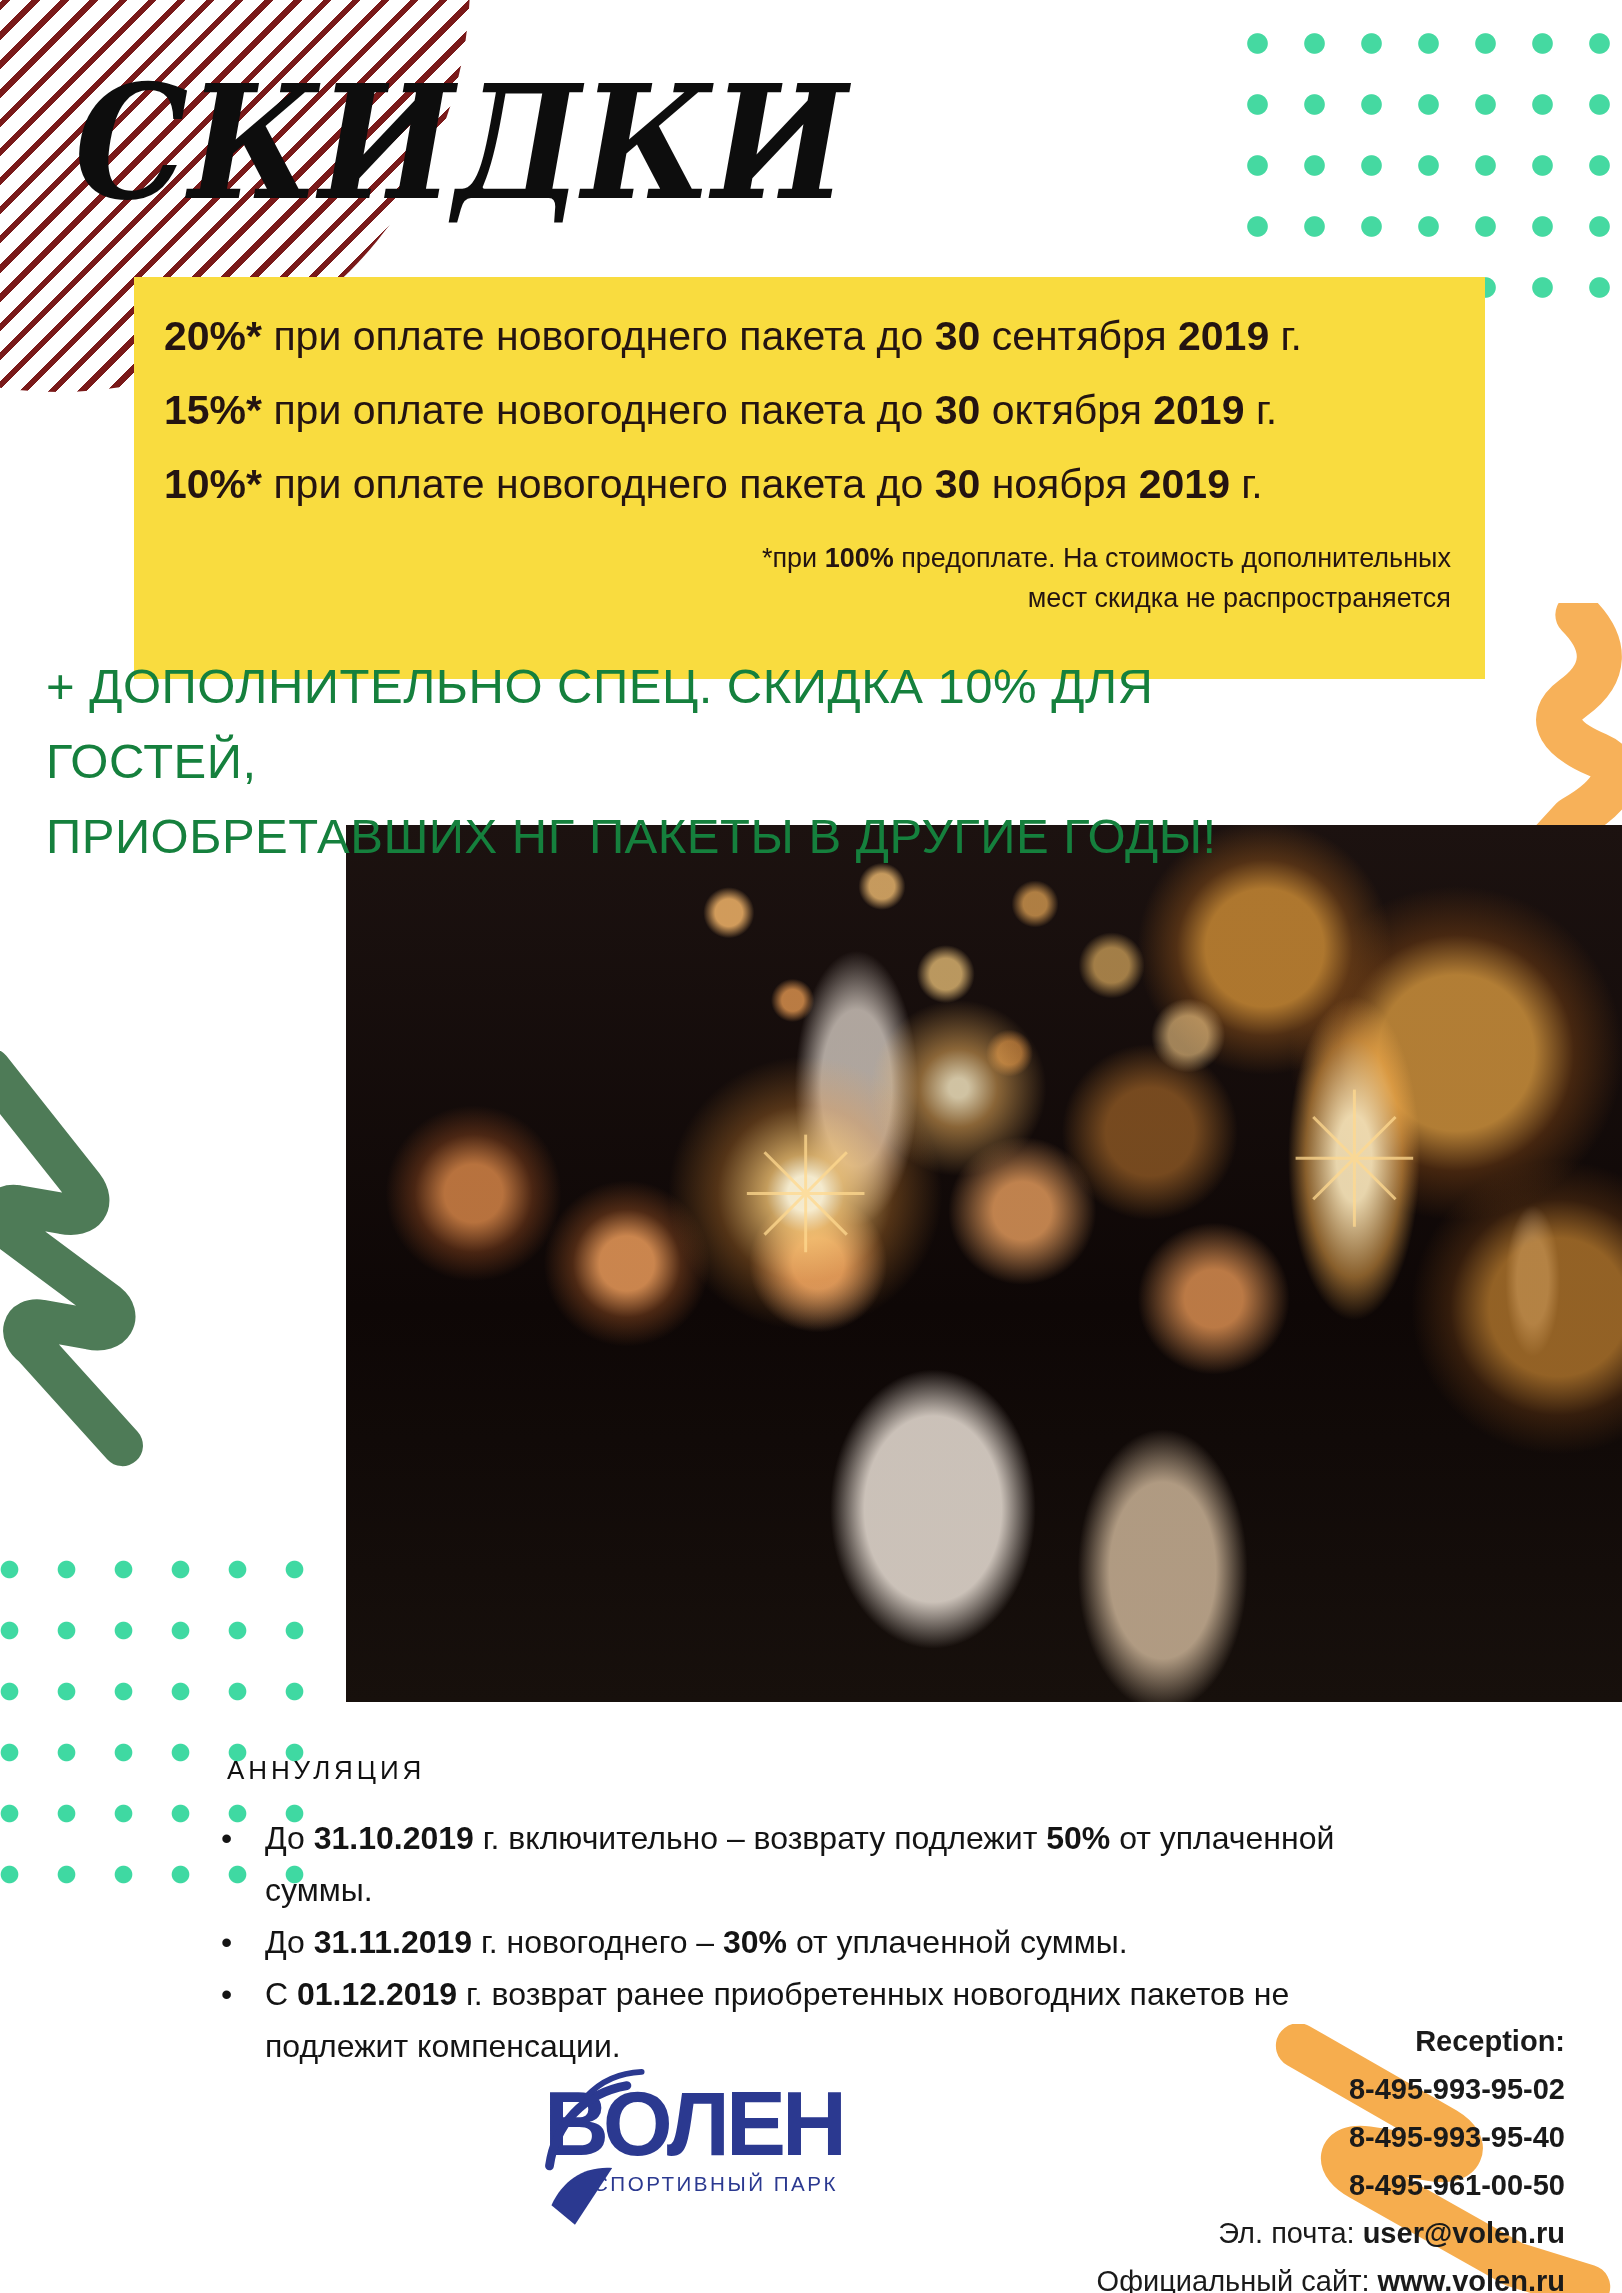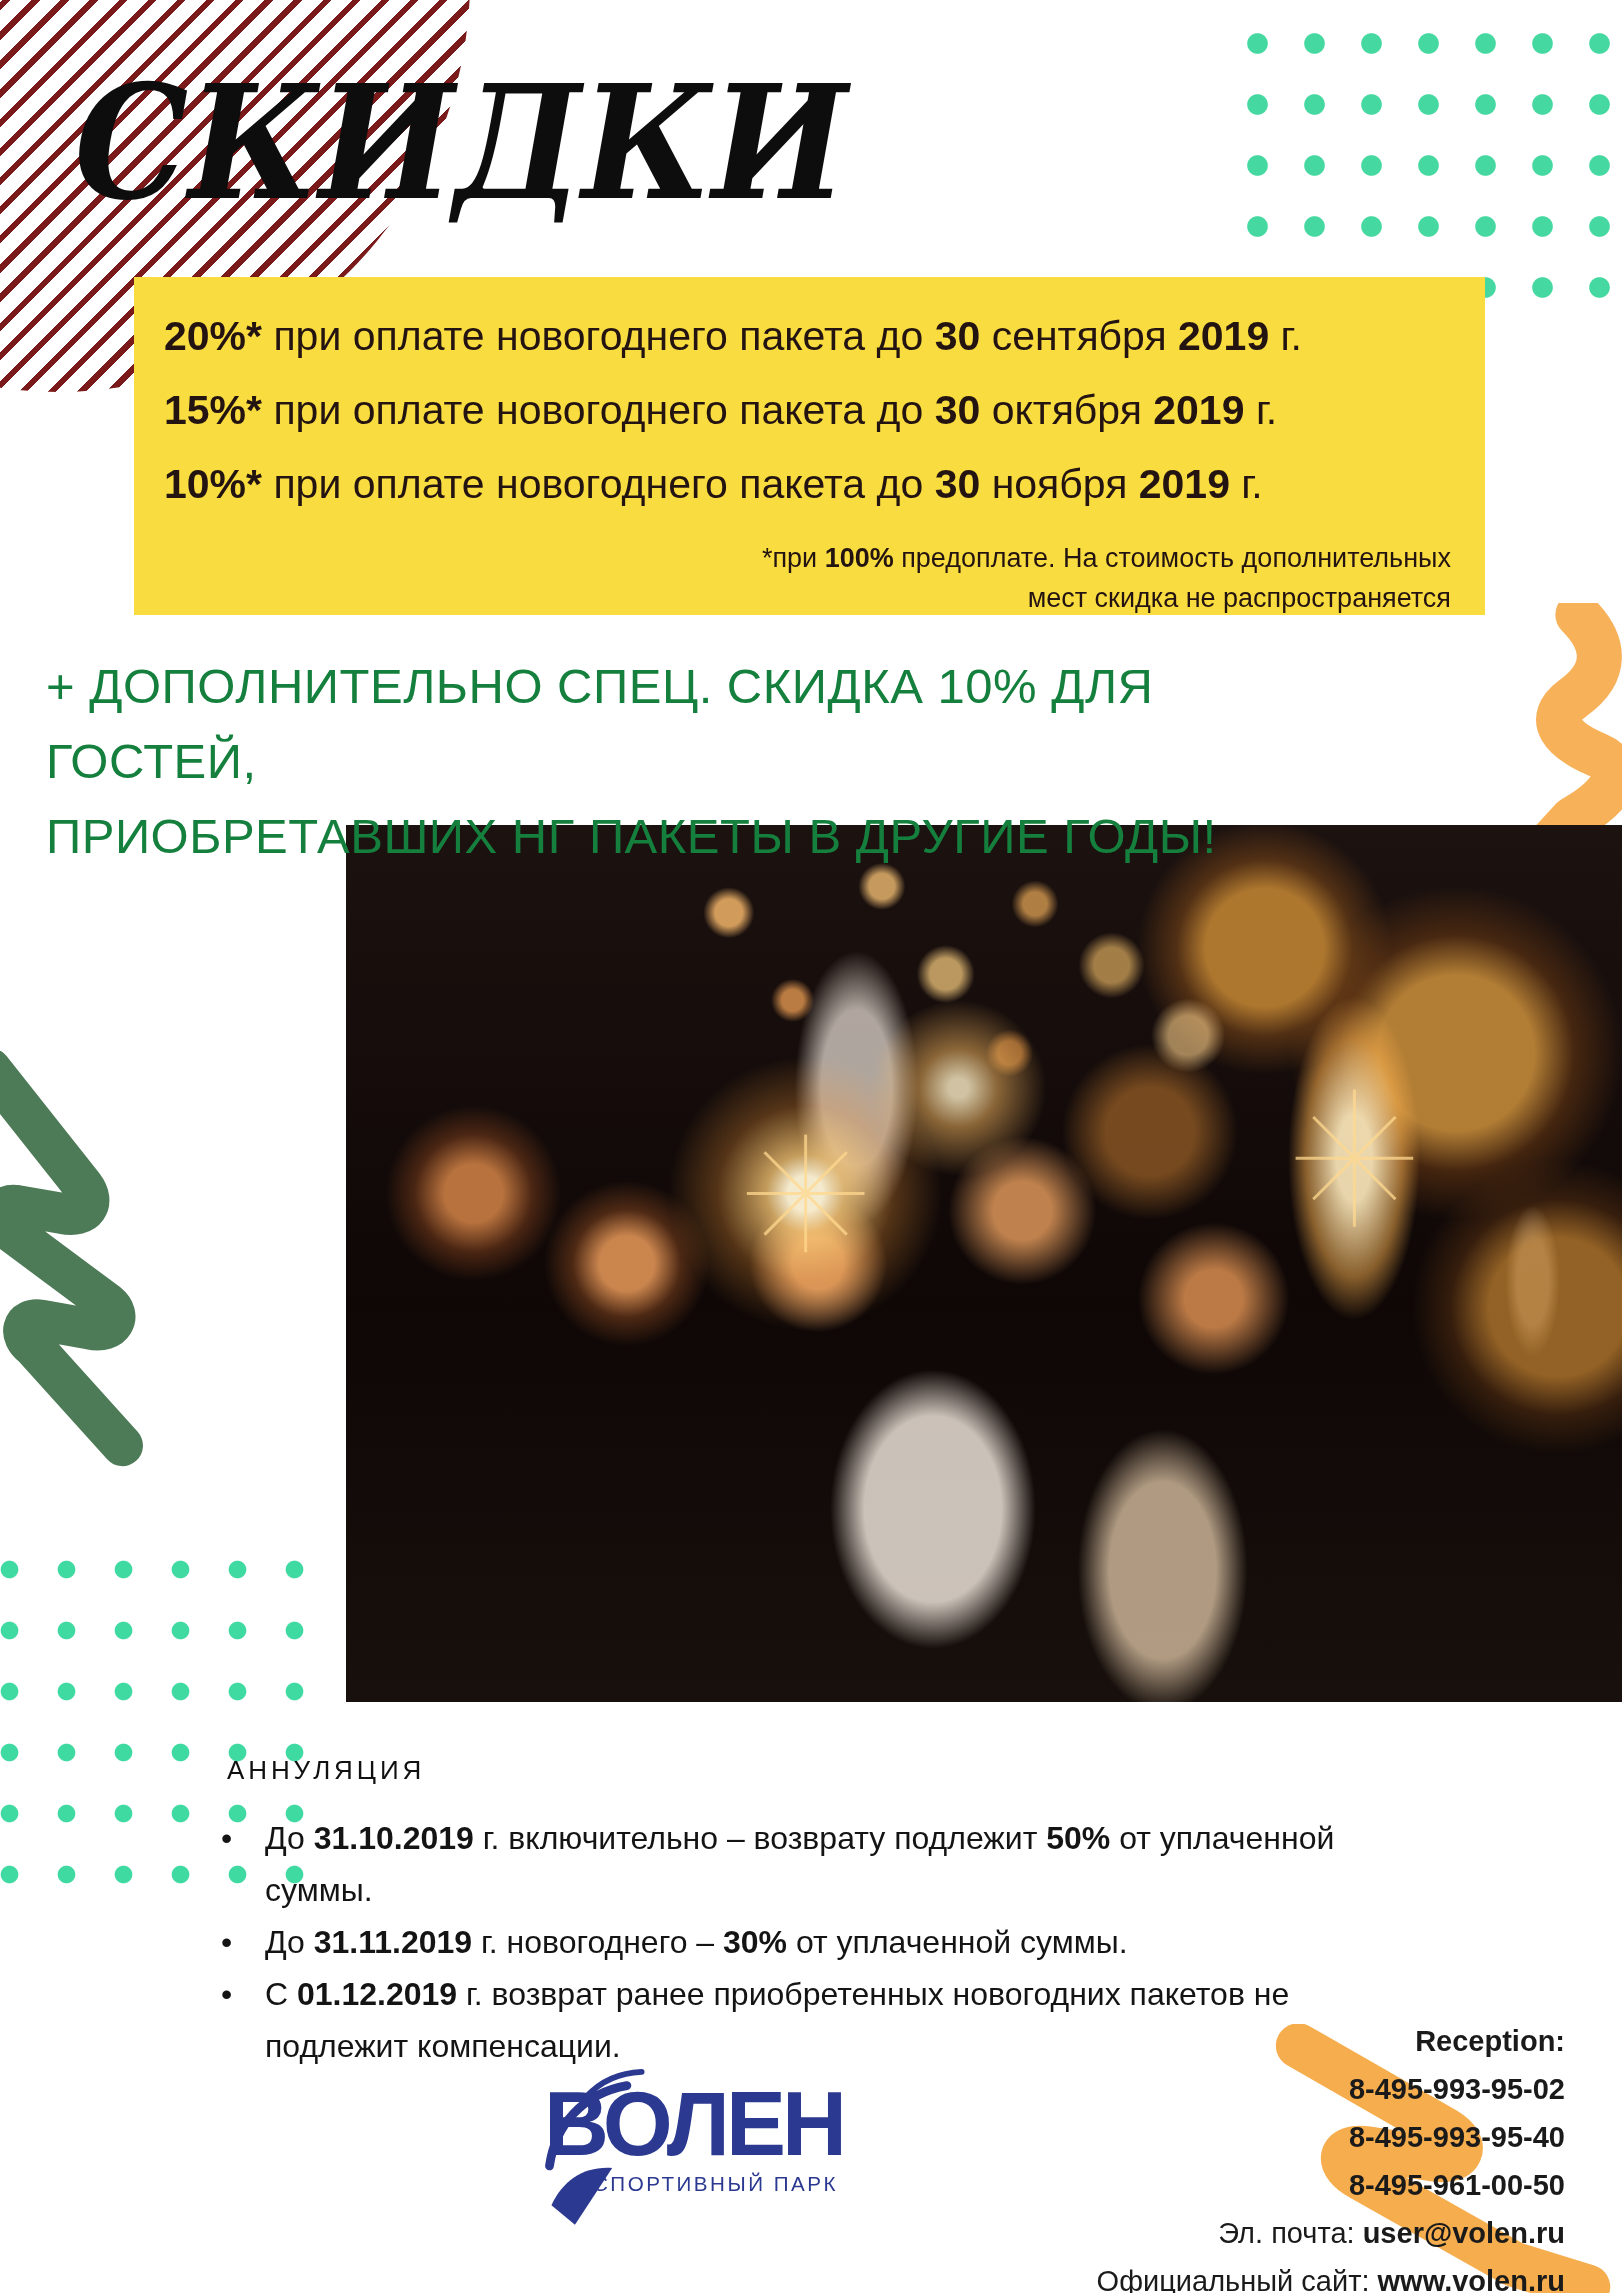--- a/index.html
+++ b/index.html
@@ -21,21 +21,21 @@
     background-size:57px 61px;
   }
   .dots-bl{
     left:-18.6px;top:1539px;width:341px;height:365px;
     background-image:radial-gradient(circle,#3FD9A2 8.3px,transparent 9.3px);
     background-size:57px 61px;
   }
   .title-wrap{position:absolute;left:59px;top:34px;width:843px;height:225px;z-index:2;}
   
   .offer-box{
-    position:absolute;left:134px;top:277px;width:1351px;height:338px;
+    position:absolute;left:134px;top:277px;width:1351px;height:402px;
     background:#F9DC3F;z-index:2;
   }
   .offers{position:absolute;left:30px;top:21.6px;font-size:41px;line-height:74px;color:#241411;white-space:nowrap;}
   .b{font-weight:bold;}
   .note{
     position:absolute;right:34px;top:239px;text-align:right;
     font-size:27px;line-height:40px;color:#241411;margin-top:22px;
   }
   
   .promo{

